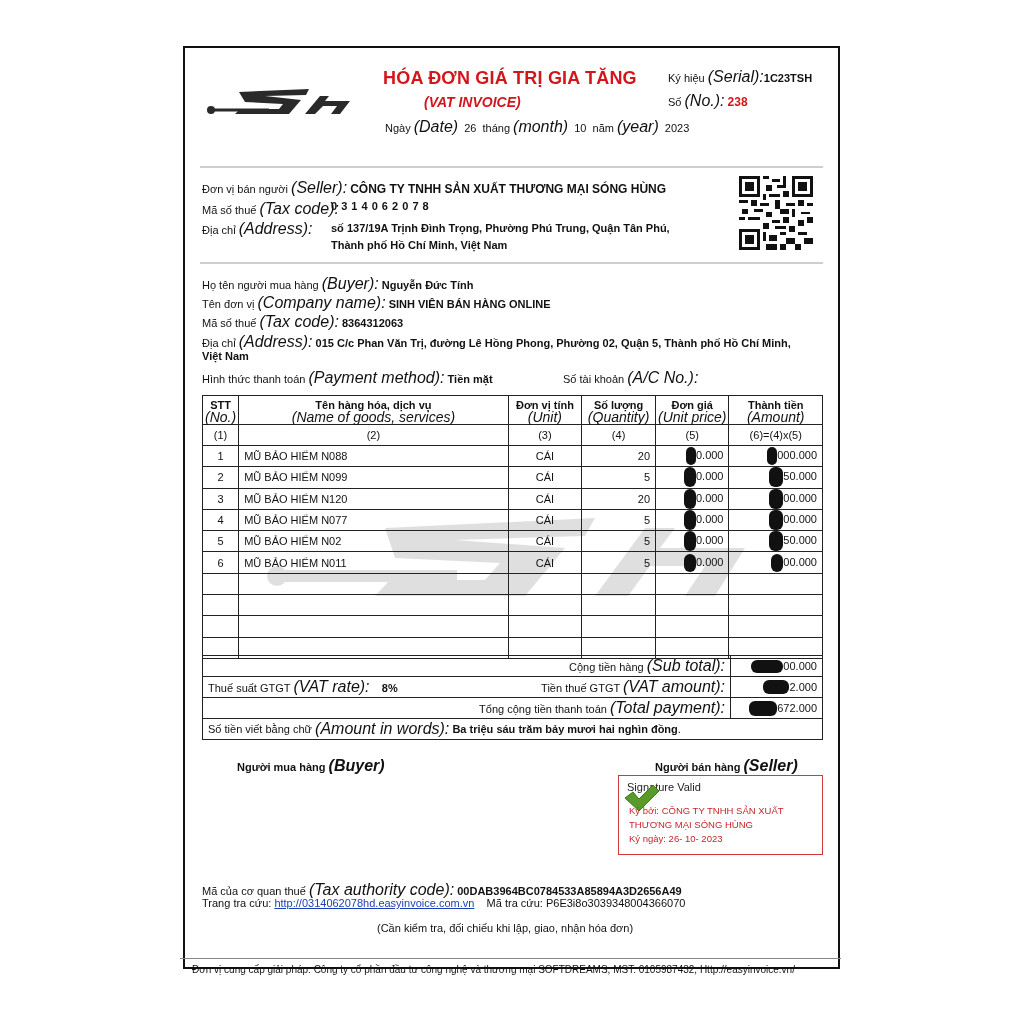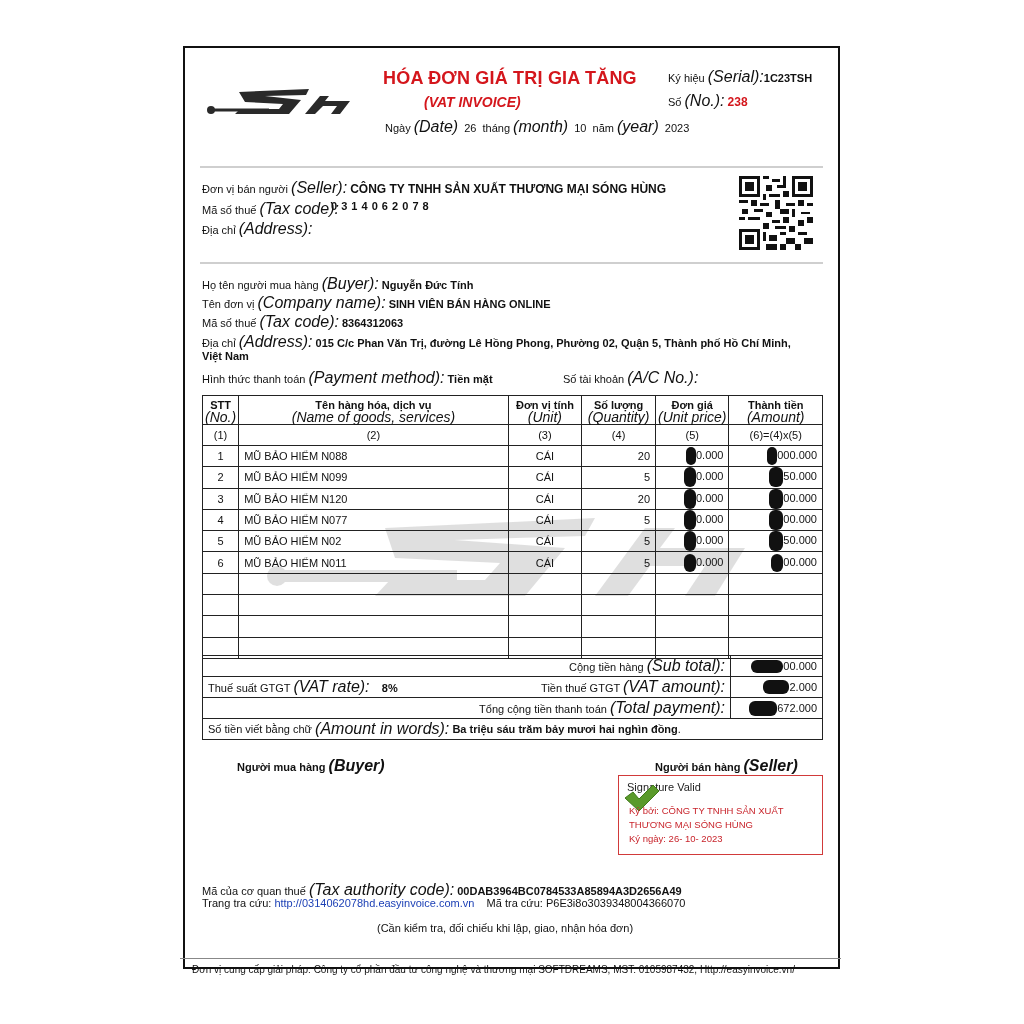--- a/index.html
+++ b/index.html
@@ -55,21 +55,21 @@
   .words { height: 21px; display: flex; align-items: center; padding: 0 5px; border-top: 1px solid #222; }
 
   
   .sig-title { font-size: 11px; font-weight: bold; }
   .sig-box { left: 433px; top: 727px; width: 205px; height: 80px; border: 1.5px solid #d13a3a; }
   .sig-valid { left: 8px; top: 5px; font-size: 11px; color: #222; }
   .sig-red { color: #c8242b; font-size: 9.5px; line-height: 14px; left: 10px; }
   .check { left: 4px; top: 6px; width: 36px; height: 30px; }
 
   .foot { font-size: 11px; }
-  .link { color: #1b3fb5; }
+  .link { color: #1b3fb5; text-decoration: underline; }
 
   .watermark { left: 80px; top: 460px; width: 490px; height: 90px; opacity: 0.18; }
 
   .outside-hr { left: 180px; top: 958px; width: 661px; height: 1px; background: #888; }
   .provider { left: 192px; top: 964px; font-size: 10px; white-space: nowrap; }
 </style>
 </head>
 <body>
 
 <div class="frame">
@@ -111,20 +111,24 @@
   <div class="abs row-lbl" style="left:17px; top:131px;">
     <span>Đơn vị bán người</span> <span class="i">(Seller):</span>
     <span class="seller-name">CÔNG TY TNHH SẢN XUẤT THƯƠNG MẠI SÓNG HÙNG</span>
   </div>
   <div class="abs row-lbl" style="left:17px; top:152px;">
     <span>Mã số thuế</span> <span class="i">(Tax code):</span>
   </div>
   <div class="abs row-lbl b" style="left:146px; top:152px; letter-spacing:0.5px;">0 3 1 4 0 6 2 0 7 8</div>
   <div class="abs row-lbl" style="left:17px; top:172px;">
     <span>Địa chỉ</span> <span class="i">(Address):</span>
+  </div>
+  <div class="abs row-lbl b" style="left:146px; top:172px; line-height:17px;">
+    <div>số 137/19A Trịnh Đình Trọng, Phường Phú Trung, Quận Tân Phú,</div>
+    <div>Thành phố Hồ Chí Minh, Việt Nam</div>
   </div>
 
   <svg class="abs qr" viewBox="0 0 25 25" shape-rendering="crispEdges">
     <rect width="25" height="25" fill="#fff"></rect>
     <g fill="#111">
       <rect x="0" y="0" width="7" height="7"></rect>
         <rect x="1" y="1" width="5" height="5" fill="#fff"></rect>
         <rect x="2" y="2" width="3" height="3"></rect>
       <rect x="18" y="0" width="7" height="7"></rect>
         <rect x="19" y="1" width="5" height="5" fill="#fff"></rect>

